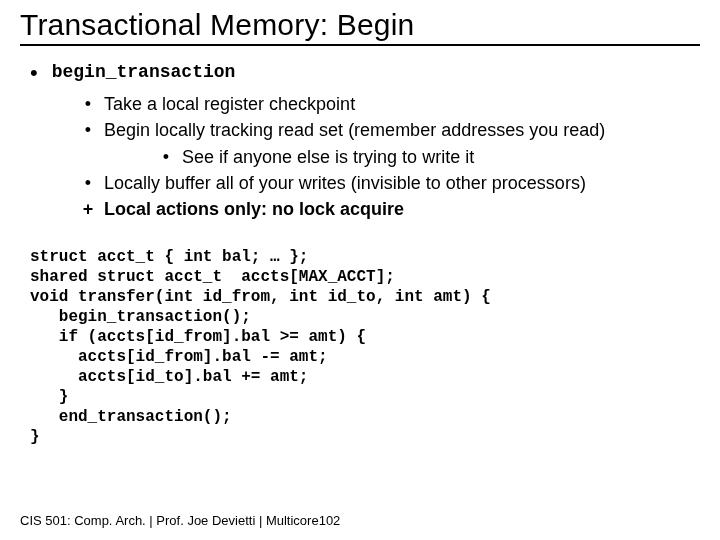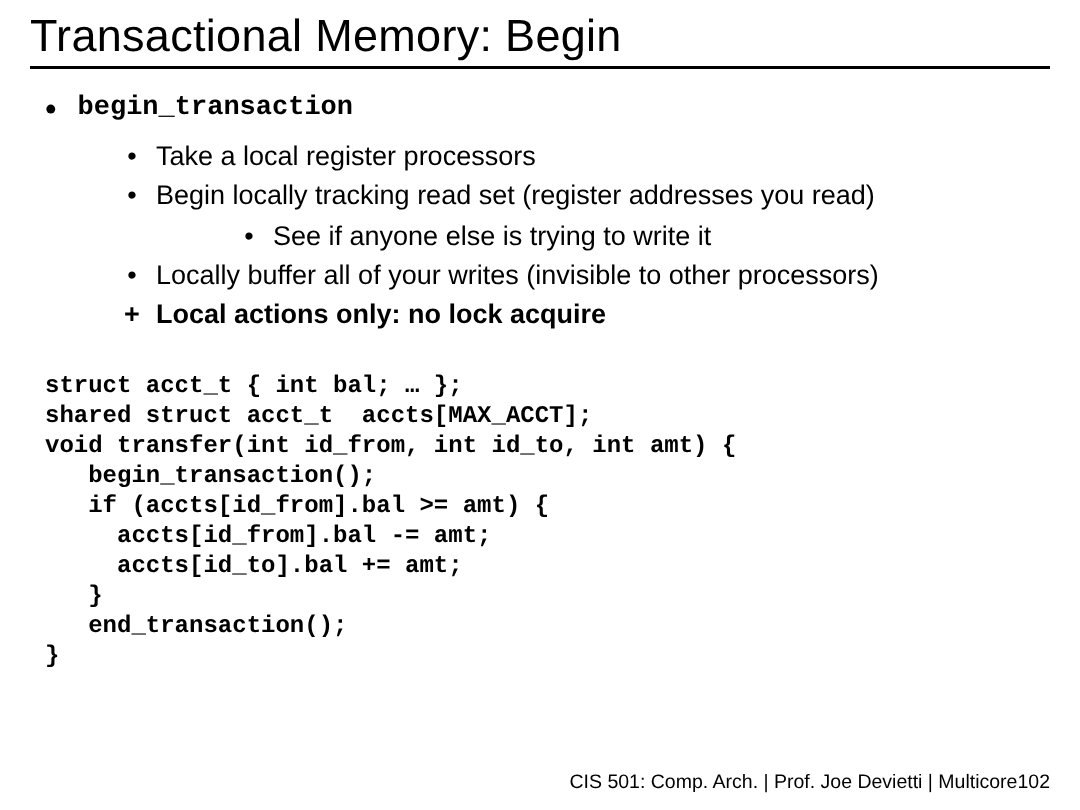--- a/index.html
+++ b/index.html
@@ -98,44 +98,44 @@
     line-height: 1.25;
     margin-top: 26px;
     margin-left: 10px;
   }
   .footer {
     position: absolute;
     bottom: 12px;
     left: 20px;
     right: 20px;
     display: flex;
-    justify-content: flex-end;
+    justify-content: flex-start;
     font-size: 13px;
     color: #000;
   }
 </style>
 </head>
 <body>
 
 <div class="slide">
   <div class="title">Transactional Memory: Begin</div>
 
   <ul class="bullets">
     <li class="b1">
       <span class="dot">•</span>
       <span class="funcname">begin_transaction</span>
     </li>
     <ul class="sub">
       <li>
         <span class="dot2">•</span>
-        <span>Take a local register processors</span>
+        <span>Take a local register checkpoint</span>
       </li>
       <li>
         <span class="dot2">•</span>
-        <span>Begin locally tracking read set (register addresses you read)</span>
+        <span>Begin locally tracking read set (remember addresses you read)</span>
       </li>
       <ul class="subsub">
         <li>
           <span class="dot3">•</span>
           <span>See if anyone else is trying to write it</span>
         </li>
       </ul>
       <li>
         <span class="dot2">•</span>
         <span>Locally buffer all of your writes (invisible to other processors)</span>

